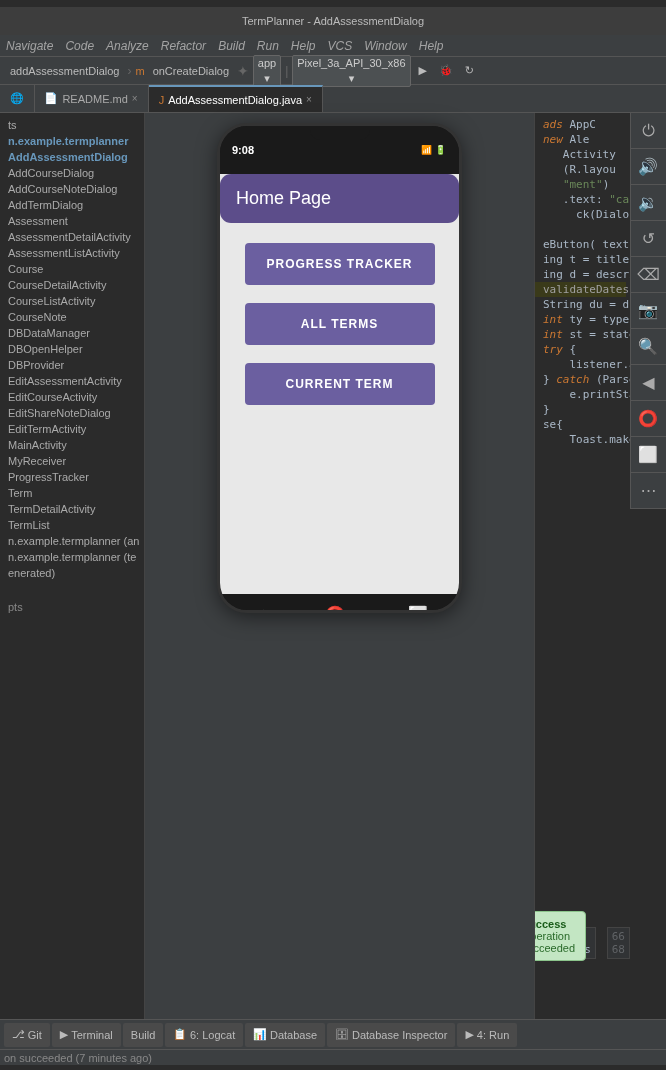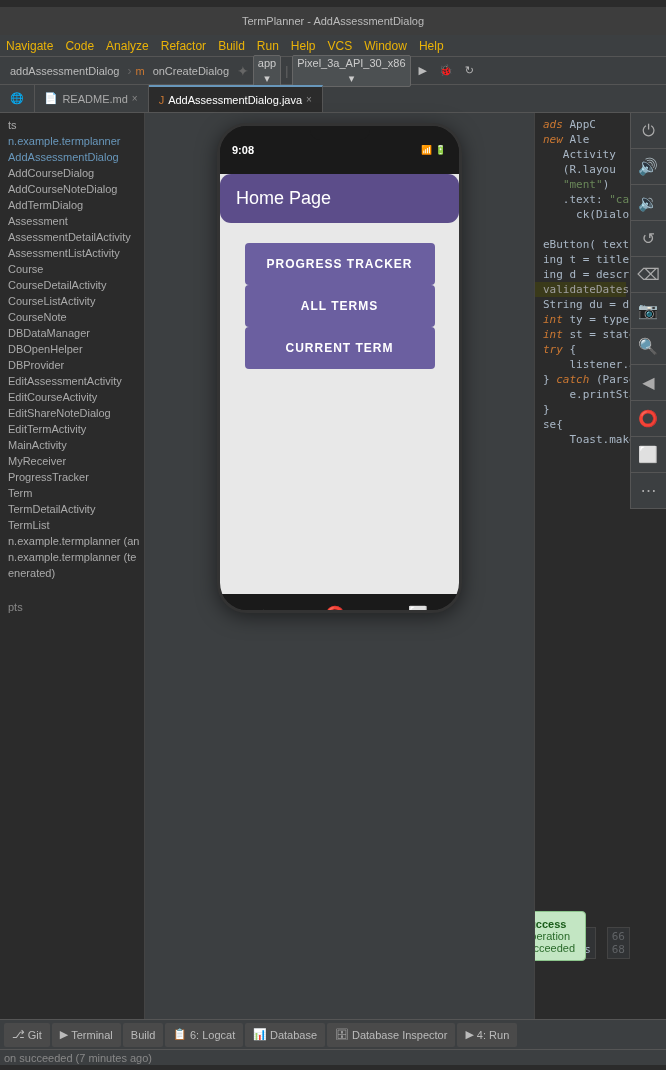--- a/index.html
+++ b/index.html
@@ -25,23 +25,24 @@
     .menu-bar {
       height: 22px;
       background: #3c3f41;
       display: flex;
       align-items: center;
       padding: 0 6px;
       gap: 12px;
       border-bottom: 1px solid #555;
     }
     .menu-item {
-      color: #eab308;
+      color: #a3a3a3;
       font-size: 12px;
       cursor: pointer;
+      font-style: italic;
     }
 
     
     .toolbar {
       height: 28px;
       background: #3c3f41;
       display: flex;
       align-items: center;
       padding: 0 6px;
       gap: 4px;
@@ -113,21 +114,21 @@
       padding: 4px 0;
       overflow: hidden;
     }
     .file-item {
       font-size: 11px;
       color: #aaa;
       padding: 2px 8px;
       cursor: pointer;
       white-space: nowrap;
     }
-    .file-item.highlighted { color: #6897bb; }
+    .file-item.highlighted { color: #6897bb; font-weight: bold; }
 
     
     .phone-area {
       width: 390px;
       background: #3c3f41;
       display: flex;
       justify-content: center;
       align-items: flex-start;
       padding-top: 10px;
       border-right: 1px solid #444;
@@ -197,20 +198,21 @@
       width: 190px;
       padding: 14px 10px;
       background: #6b5fa0;
       border: none;
       border-radius: 4px;
       color: #fff;
       font-size: 12px;
       font-weight: bold;
       letter-spacing: 1px;
       cursor: pointer;
+      margin-bottom: 18px;
       text-align: center;
     }
 
     
     .phone-nav {
       height: 40px;
       background: #1a1a1a;
       display: flex;
       align-items: center;
       justify-content: space-around;

